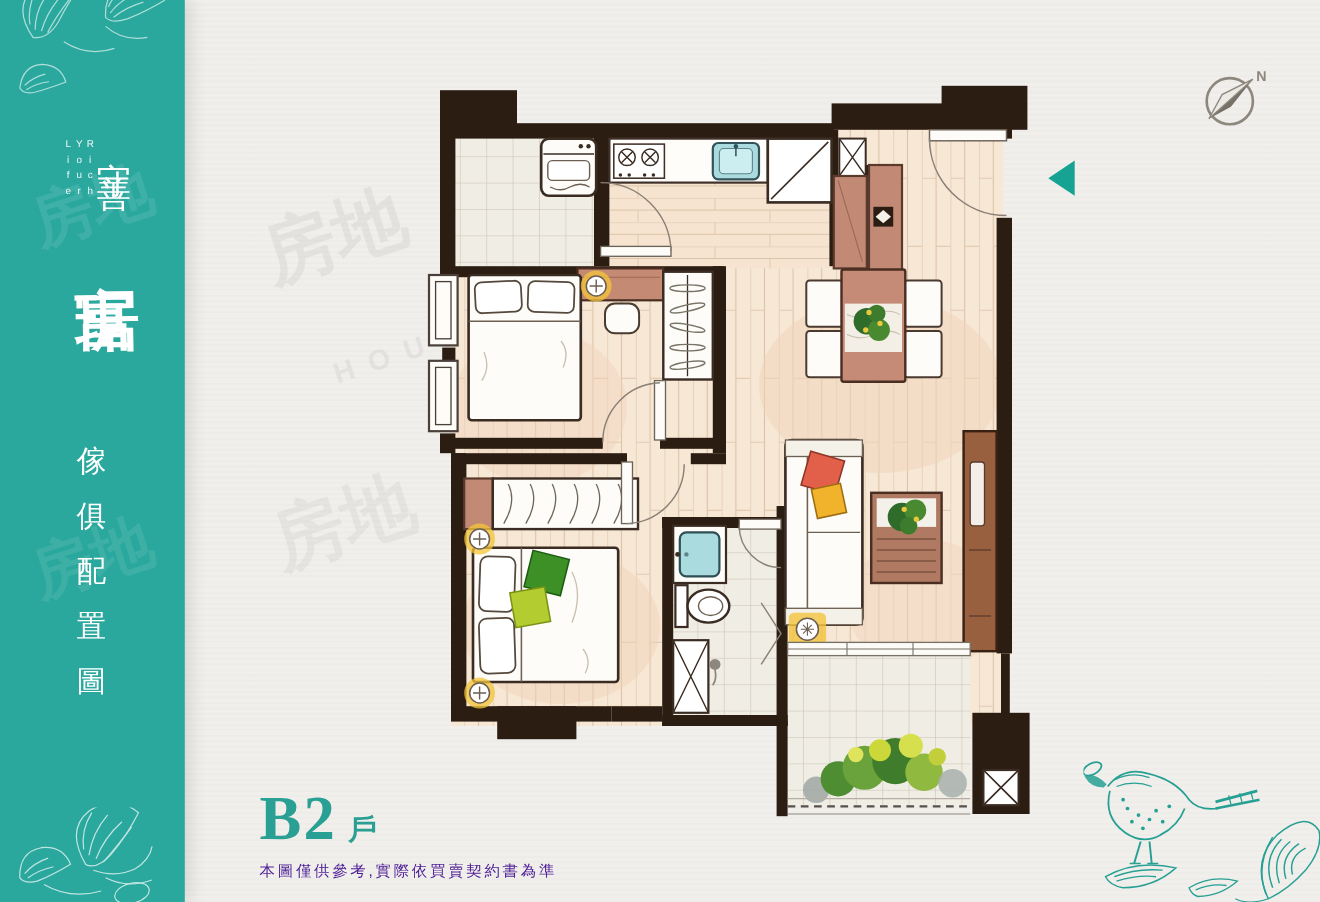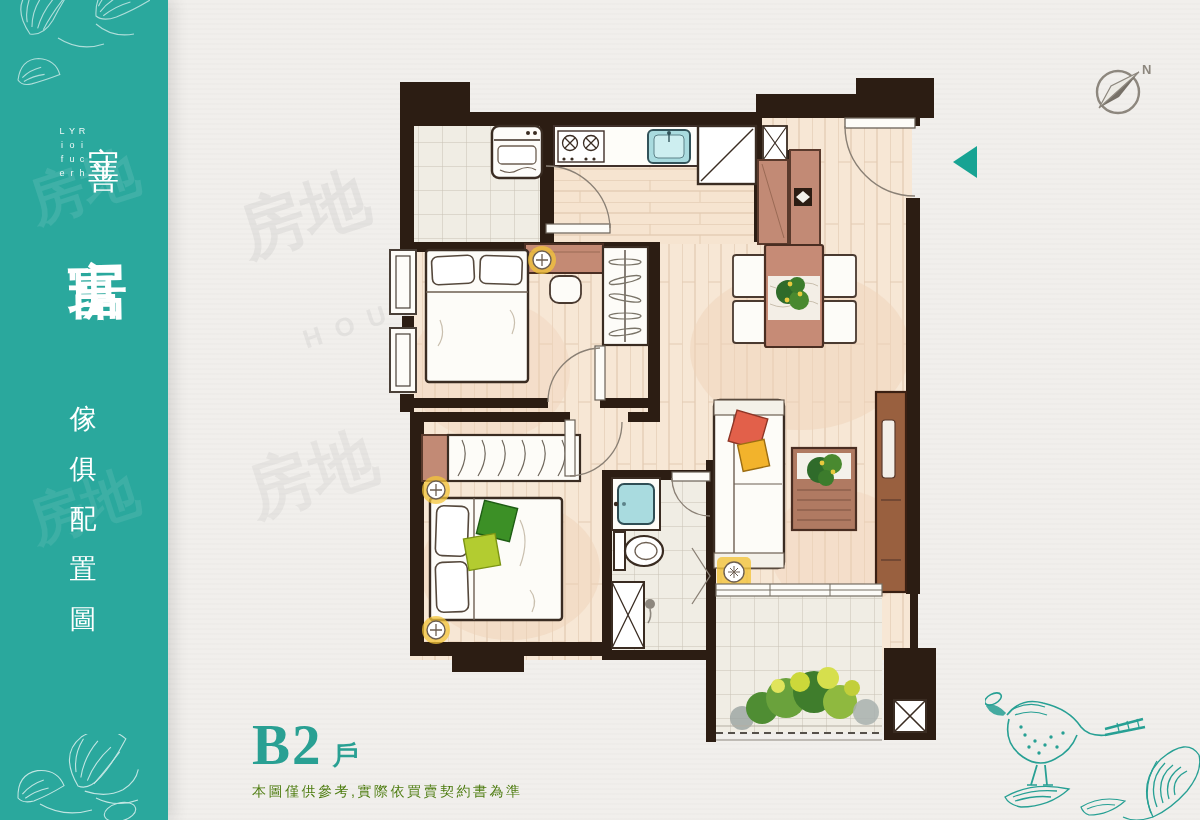--- a/index.html
+++ b/index.html
@@ -54,31 +54,31 @@
   
   .compass { position:absolute; left:1078px; top:52px; }
   .direction-marker {
     position:absolute; left:953px; top:146px;
     width:0; height:0;
     border-top:16px solid transparent;
     border-bottom:16px solid transparent;
     border-right:24px solid #17a393;
   }
   
-  .unit-label { position:absolute; left:252px; top:712px; }
+  .unit-label { position:absolute; left:236px; top:712px; }
   .unit-label .big {
     font-family:"Liberation Serif", serif;
     font-size:57px; font-weight:bold; color:#29a093; letter-spacing:2px;
   }
   .unit-label .suffix {
     font-family:"Liberation Serif", serif;
     font-size:26px; font-weight:bold; color:#29a093; margin-left:10px;
   }
   .unit-label .disclaimer {
-    margin-top:6px; font-size:14px; letter-spacing:2.5px; color:#4d7c0f;
+    margin-top:6px; font-size:14px; letter-spacing:2.5px; color:#4c1d95;
   }
   .plan-svg { position:absolute; left:370px; top:70px; }
   .corner-art { position:absolute; right:0; bottom:0; pointer-events:none; }
 </style>
 </head>
 <body>
 
 <aside class="sidebar">
   <svg class="floral" style="left:0;top:-6px" width="168" height="110" viewBox="0 0 168 110">
     <g stroke="#ffffff" fill="none" stroke-width="1.1" opacity="0.62">

